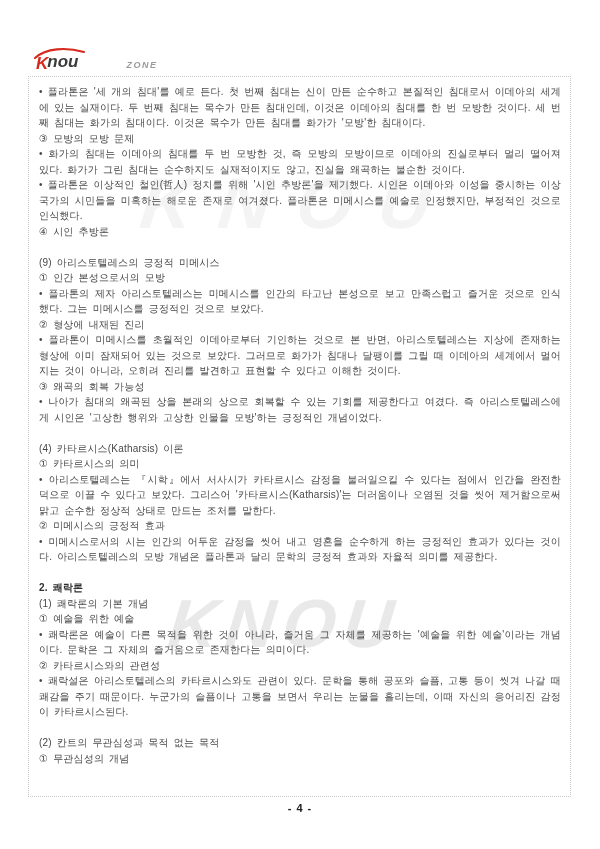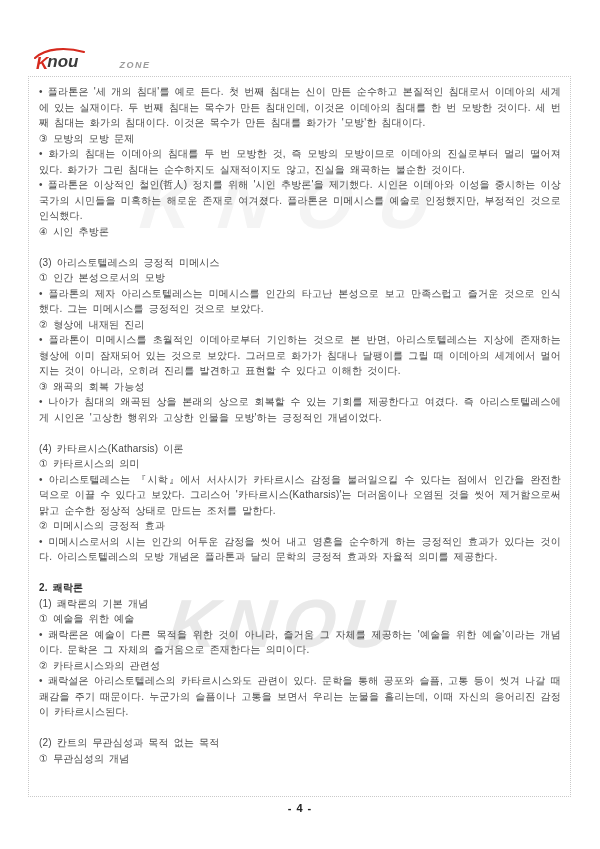--- a/index.html
+++ b/index.html
@@ -33,21 +33,21 @@
     line-height:1;letter-spacing:-1px;
   }
   .logo-nou{
     color:#3b3b3b;
     font-size:17px;font-weight:800;font-style:italic;
     line-height:1.1;letter-spacing:0px;
   }
   .logo-zone{
     color:#9b9b9b;
     font-size:9px;font-weight:700;font-style:italic;
-    letter-spacing:1.5px;line-height:1.3;margin-left:1px;padding-left:40px;
+    letter-spacing:1.5px;line-height:1.3;margin-left:8px;padding-left:40px;
   }
 
   
   .content-box{
     position:absolute;
     left:28px;top:76px;width:543px;height:721px;
     border:1px dotted var(--border-gray);
     padding:7px 9px 0 10px;
     z-index:1;
   }
@@ -113,21 +113,21 @@
   <div class="content-box">
     <div class="watermark wm-top">KNOU</div>
     <div class="watermark wm-mid">KNOU</div>
     <div class="doc-body">
         <div class="para bullet">• 플라톤은 '세 개의 침대'를 예로 든다. 첫 번째 침대는 신이 만든 순수하고 본질적인 침대로서 이데아의 세계에 있는 실재이다. 두 번째 침대는 목수가 만든 침대인데, 이것은 이데아의 침대를 한 번 모방한 것이다. 세 번째 침대는 화가의 침대이다. 이것은 목수가 만든 침대를 화가가 '모방'한 침대이다.</div>
         <div class="para text">③ 모방의 모방 문제</div>
         <div class="para bullet">• 화가의 침대는 이데아의 침대를 두 번 모방한 것, 즉 모방의 모방이므로 이데아의 진실로부터 멀리 떨어져 있다. 화가가 그린 침대는 순수하지도 실재적이지도 않고, 진실을 왜곡하는 불순한 것이다.</div>
         <div class="para bullet">• 플라톤은 이상적인 철인(哲人) 정치를 위해 '시인 추방론'을 제기했다. 시인은 이데아와 이성을 중시하는 이상 국가의 시민들을 미혹하는 해로운 존재로 여겨졌다. 플라톤은 미메시스를 예술로 인정했지만, 부정적인 것으로 인식했다.</div>
         <div class="para text">④ 시인 추방론</div>
         <div class="para spacer"></div>
-        <div class="para text">(3) 아리스토텔레스의 긍정적 미메시스</div>
+        <div class="para text">(9) 아리스토텔레스의 긍정적 미메시스</div>
         <div class="para text">① 인간 본성으로서의 모방</div>
         <div class="para bullet">• 플라톤의 제자 아리스토텔레스는 미메시스를 인간의 타고난 본성으로 보고 만족스럽고 즐거운 것으로 인식했다. 그는 미메시스를 긍정적인 것으로 보았다.</div>
         <div class="para text">② 형상에 내재된 진리</div>
         <div class="para bullet">• 플라톤이 미메시스를 초월적인 이데아로부터 기인하는 것으로 본 반면, 아리스토텔레스는 지상에 존재하는 형상에 이미 잠재되어 있는 것으로 보았다. 그러므로 화가가 침대나 달팽이를 그릴 때 이데아의 세계에서 멀어지는 것이 아니라, 오히려 진리를 발견하고 표현할 수 있다고 이해한 것이다.</div>
         <div class="para text">③ 왜곡의 회복 가능성</div>
         <div class="para bullet">• 나아가 침대의 왜곡된 상을 본래의 상으로 회복할 수 있는 기회를 제공한다고 여겼다. 즉 아리스토텔레스에게 시인은 '고상한 행위와 고상한 인물을 모방'하는 긍정적인 개념이었다.</div>
         <div class="para spacer"></div>
         <div class="para text">(4) 카타르시스(Katharsis) 이론</div>
         <div class="para text">① 카타르시스의 의미</div>
         <div class="para bullet">• 아리스토텔레스는 『시학』에서 서사시가 카타르시스 감정을 불러일으킬 수 있다는 점에서 인간을 완전한 덕으로 이끌 수 있다고 보았다. 그리스어 '카타르시스(Katharsis)'는 더러움이나 오염된 것을 씻어 제거함으로써 맑고 순수한 정상적 상태로 만드는 조처를 말한다.</div>

